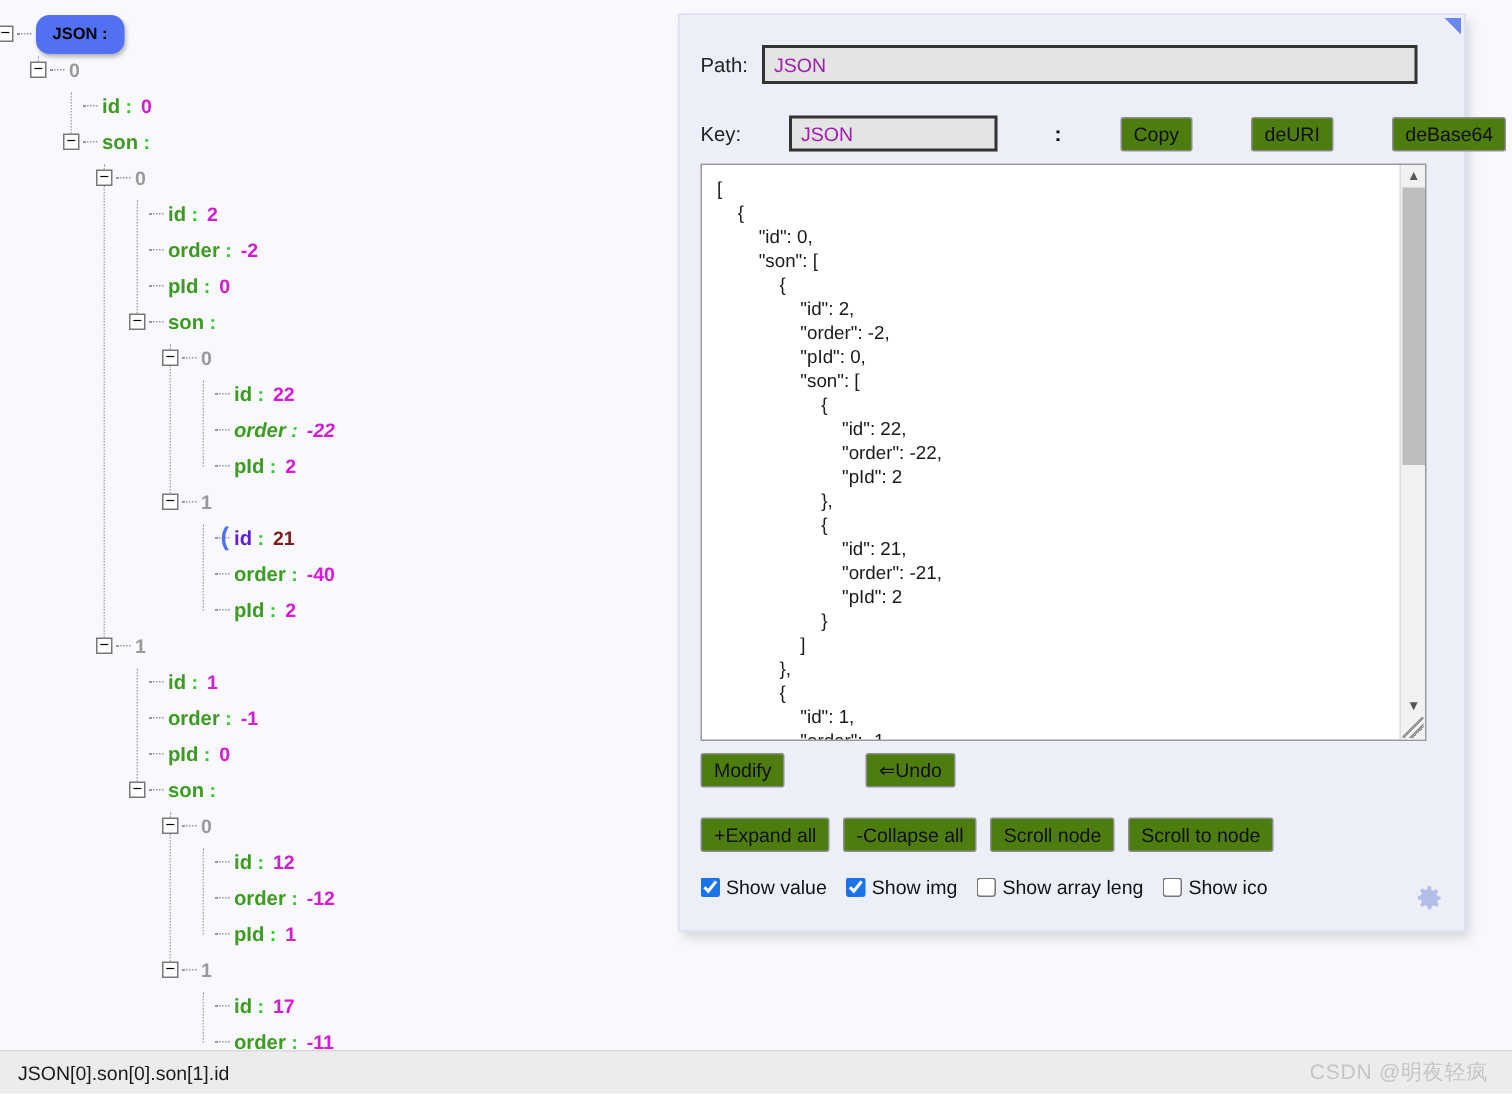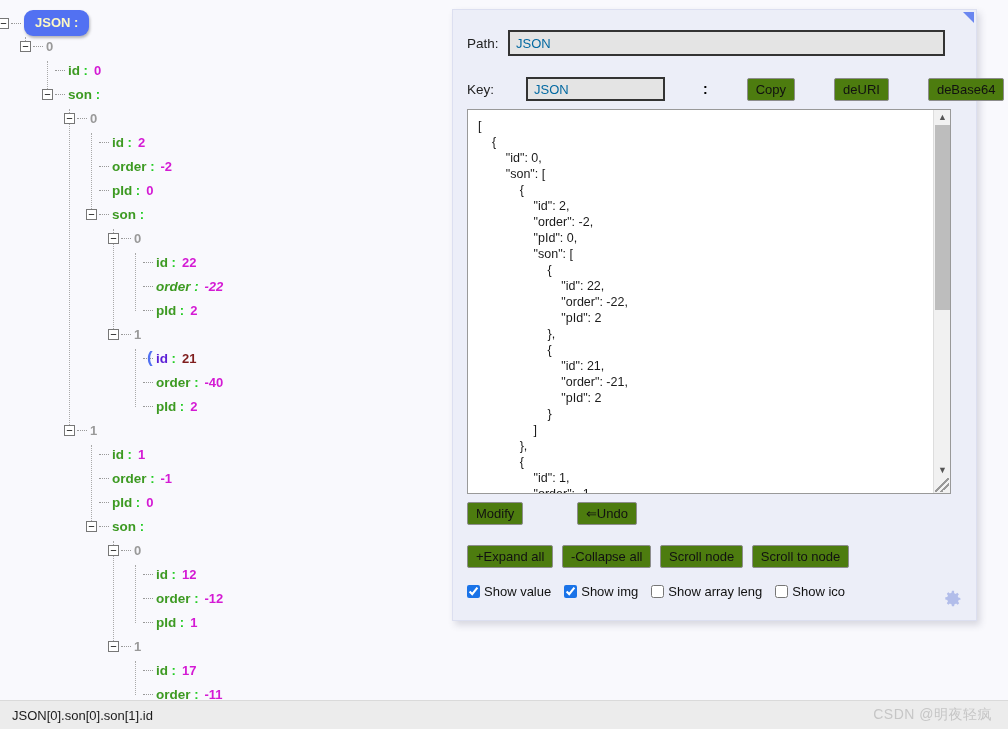--- a/index.html
+++ b/index.html
@@ -29,22 +29,22 @@
   .node .dots{
     display:inline-block;width:10px;border-bottom:1px dotted #999;
     vertical-align:middle;position:relative;top:-1px;margin-right:3px;
   }
   .node .dots.noTog{margin-left:13px;}
   .idx{color:#999;font-weight:bold;font-size:13px;}
   .key{color:#3d9a22;font-weight:bold;font-size:13.5px;}
   .colon{color:#22cc22;font-weight:bold;}
   .val{color:#d41ad4;font-weight:bold;font-size:13px;margin-left:6px;}
   .root-badge{
-    display:inline-block;background:#5271f2;color:#fef9c3;font-weight:bold;
-    border-radius:9px;padding:1px 11px;font-size:13px;
+    display:inline-block;background:#5271f2;color:#000000;font-weight:bold;
+    border-radius:9px;padding:1px 11px;font-size:11px;
     box-shadow:1px 2px 3px rgba(0,0,0,.28);
     position:relative;top:-1px;
   }
   .node.selected .key{color:#5c1fd6;}
   .node.selected .val{color:#7f1d1d;}
   .node.selected .sel-mark{
     display:inline-block;color:#5271f2;font-size:17px;font-weight:bold;
     position:absolute;margin-left:-9px;top:-1px;
   }
   .vline{
@@ -62,21 +62,21 @@
     position:absolute;right:2px;top:2px;width:0;height:0;
     border-top:11px solid #6a86f0;border-left:11px solid transparent;
   }
   .field-row{display:flex;align-items:center;margin:0 0 0 0;}
   .field-label{
     width:55px;font-size:13.5px;color:#222;padding-left:14px;box-sizing:border-box;
   }
   input.txt{
     font-family:"Liberation Sans",sans-serif;font-size:13px;
     background:#e4e4e4;border:2px solid #333;box-sizing:border-box;
-    padding:3px 6px;color:#0369a1;outline:none;
+    padding:3px 6px;color:#a21caf;outline:none;
   }
   #path-input{width:437px;height:26px;}
   #key-input{width:139px;height:24px;}
   .sep-colon{font-weight:bold;margin:0 7px 0 6px;font-size:14px;}
   button.btn{
     font-family:"Liberation Sans",sans-serif;font-size:13px;
     background:#4d7c0f;border:1px solid #8d8d8d;border-radius:2px;
     padding:3px 8px;color:#111;cursor:pointer;
   }
 

